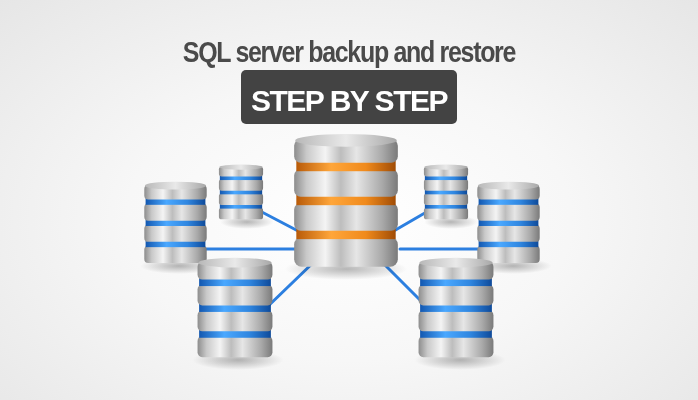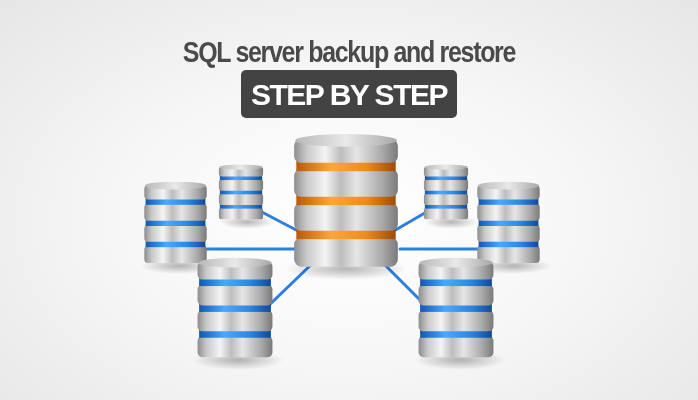--- a/index.html
+++ b/index.html
@@ -9,21 +9,21 @@
     font-family: "Liberation Sans", sans-serif;
   }
   .title {
     position:absolute; left:0; right:0; top:36px; text-align:center;
     font-size:29px; font-weight:bold; color:#4a4a4a; letter-spacing:-1.5px;
     transform: scaleX(0.86); transform-origin:center;
   }
   .badge-wrap { position:absolute; left:0; right:0; top:70px; text-align:center; }
   .badge {
     display:inline-block; background:#434343; color:#fff; border-radius:5px;
-    font-size:30px; font-weight:bold; padding:5px 10px 3px; letter-spacing:-1.5px;
+    font-size:30px; font-weight:bold; padding:11px 10px 3px; letter-spacing:-1.5px;
     line-height:40px;
   }
   .lines { position:absolute; left:0; top:0; }
   .db { position:absolute; }
   .shadow {
     position:absolute; border-radius:50%;
     background: radial-gradient(ellipse at center, rgba(0,0,0,0.28) 0%, rgba(0,0,0,0) 70%);
   }
 </style>
 </head>

